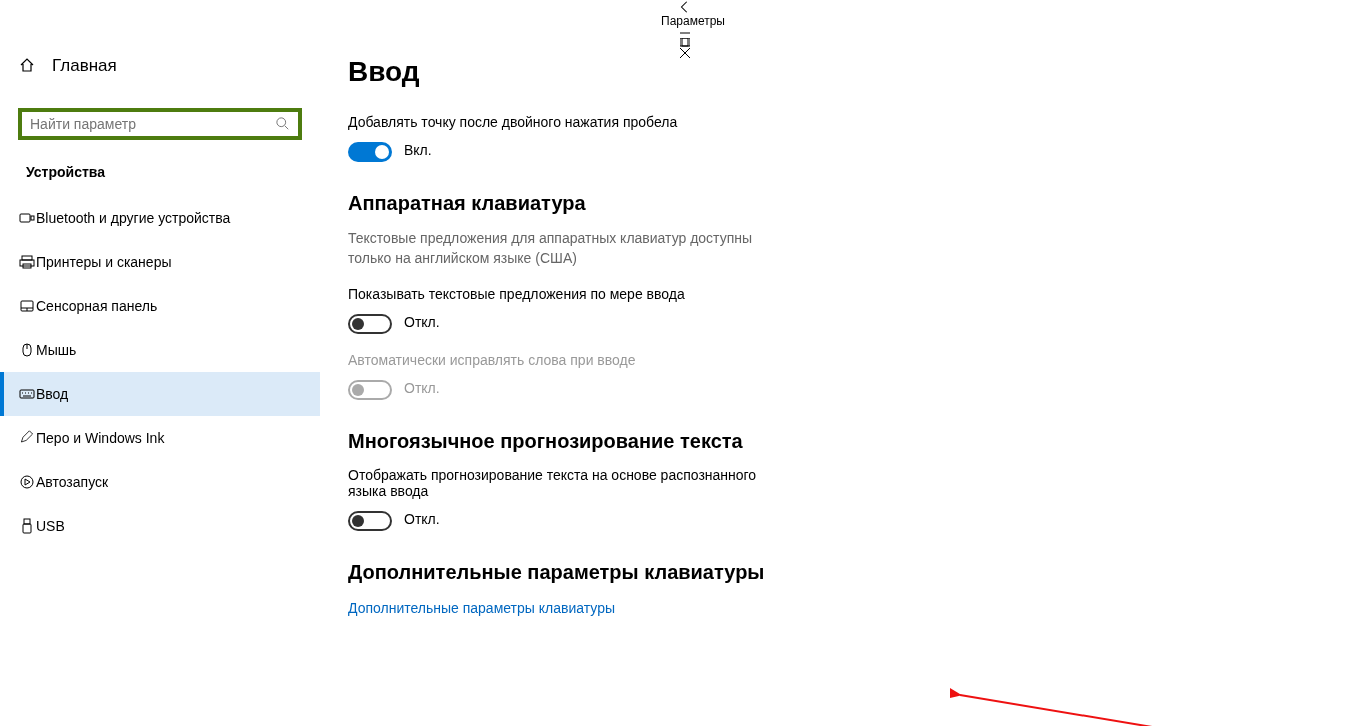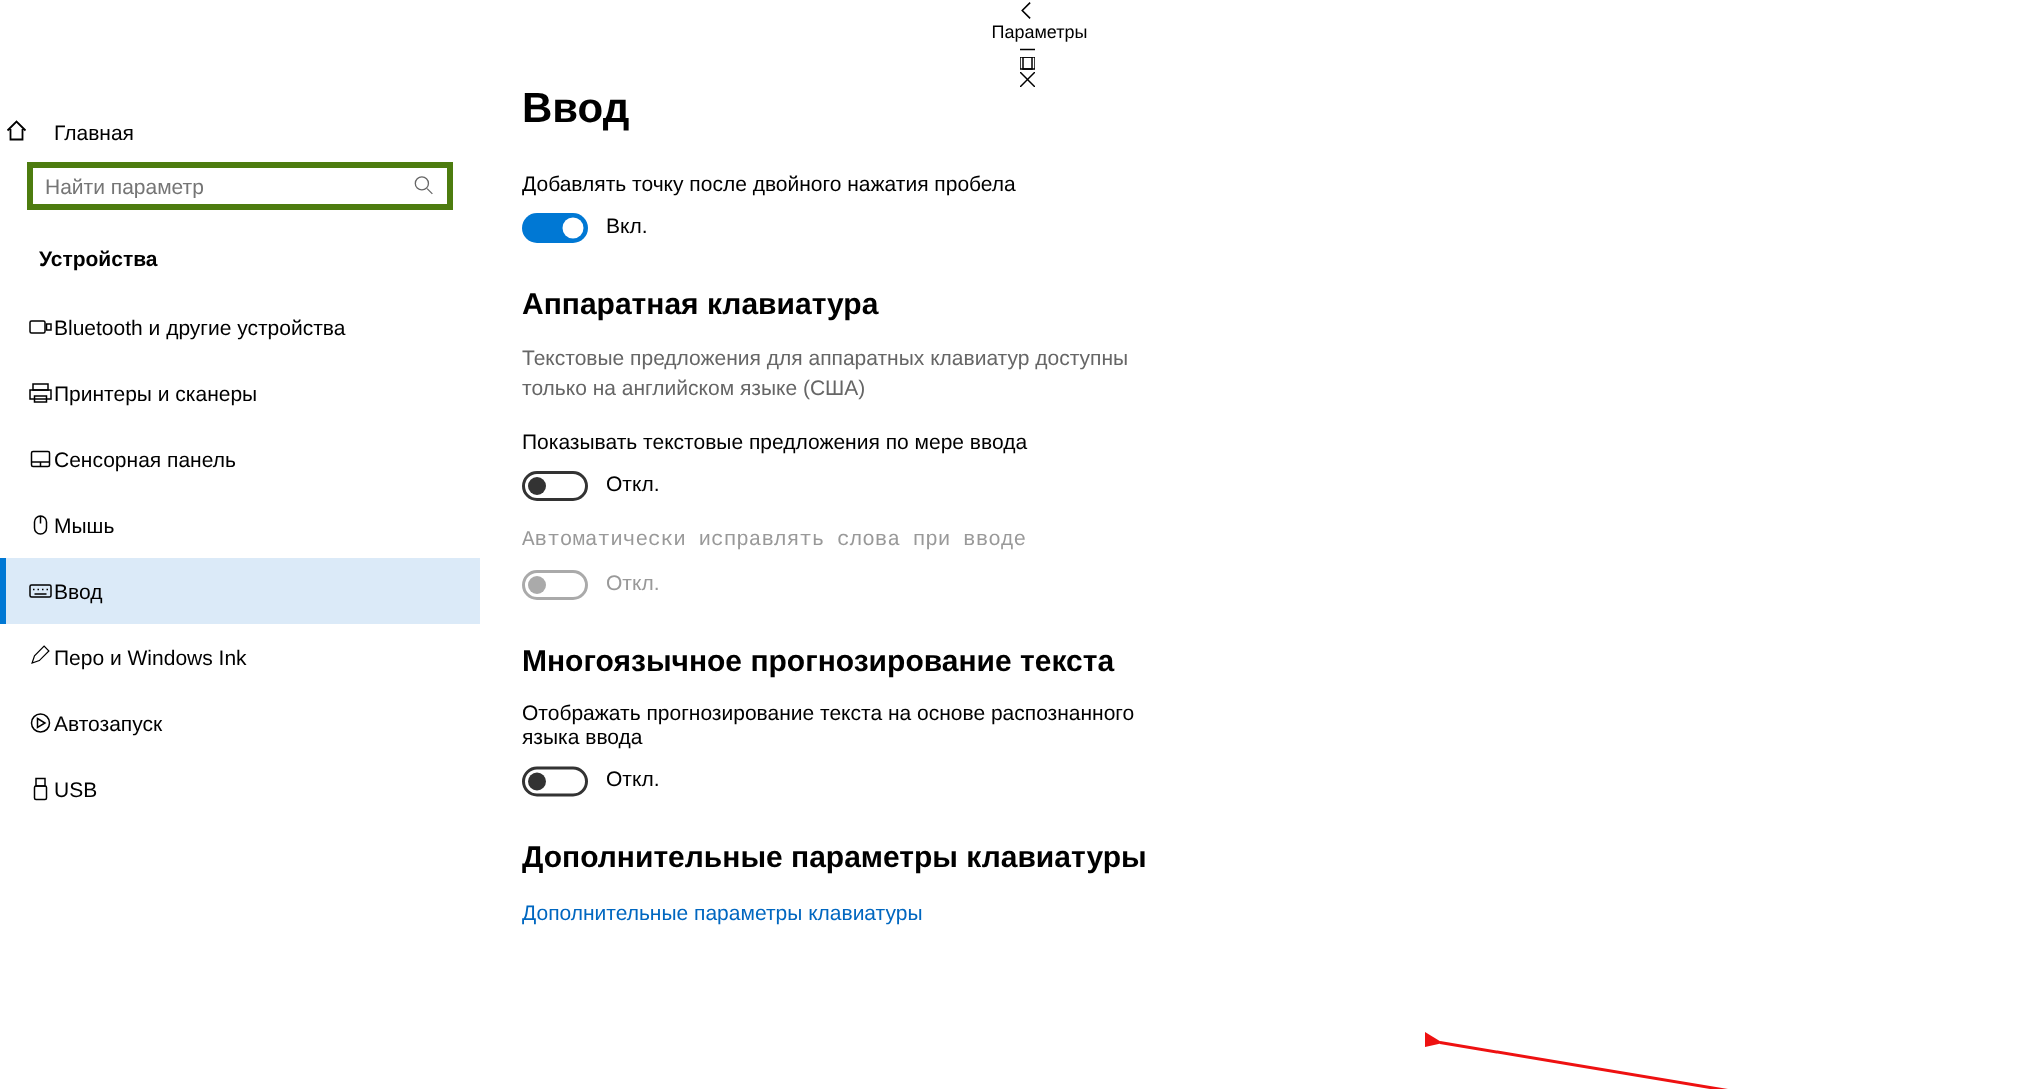--- a/index.html
+++ b/index.html
@@ -12,21 +12,21 @@
 .titlebar .spacer { flex: 1; }
 .win-btn { width: 46px; height: 32px; display:flex; align-items:center; justify-content:center; }
 .win-btn svg { stroke:#000; }
 
 
 .body { display:flex; height: calc(100% - 32px); }
 .sidebar { width: 320px; padding: 24px 0 0 0; }
 .main { flex:1; padding: 24px 0 0 28px; overflow-y:auto; }
 
 
-.home { display:flex; align-items:flex-end; gap:16px; height:40px; padding-left:2px; font-size:14px; }
+.home { display:flex; align-items:flex-start; gap:16px; height:40px; padding-left:18px; font-size:17px; }
 .searchbox { margin: 12px 18px 16px 18px; height: 32px; border:4px solid #4d7c0f; display:flex; align-items:center; padding:0 8px; }
 .searchbox input { flex:1; border:none; outline:none; font-size:14px; background:transparent; }
 .cat { font-weight:600; font-size:14px; padding: 8px 18px 16px 26px; }
 .nav-item { display:flex; align-items:center; height:44px; padding-left:18px; font-size:14px; position:relative; }
 .nav-item.selected { background:#dbeaf8; }
 .nav-item.selected::before { content:""; position:absolute; left:0; top:0; bottom:0; width:4px; background:#0078d4; }
 .icon-slot { width:18px; height:18px; display:flex; align-items:center; justify-content:center; color:#000; }
 
 
 h1 { font-size: 28px; font-weight:600; margin-bottom: 26px; }
@@ -191,21 +191,21 @@
 
     <h2>Аппаратная клавиатура</h2>
     <div class="sub-desc">Текстовые предложения для аппаратных клавиатур доступны только на английском языке (США)</div>
 
     <div class="setting-label">Показывать текстовые предложения по мере ввода</div>
     <div class="toggle-row">
       <div class="toggle off"></div>
       <span class="toggle-text">Откл.</span>
     </div>
 
-    <div class="setting-label disabled-label" style="margin-top:18px;font-family:Liberation Mono, monospace;">Автоматически исправлять слова при вводе</div>
+    <div class="setting-label disabled-label" style="margin-top:18px;">Автоматически исправлять слова при вводе</div>
     <div class="toggle-row">
       <div class="toggle off disabled"></div>
       <span class="toggle-text disabled">Откл.</span>
     </div>
 
     <h2>Многоязычное прогнозирование текста</h2>
     <div class="setting-label">Отображать прогнозирование текста на основе распознанного языка ввода</div>
     <div class="toggle-row">
       <div class="toggle off"></div>
       <span class="toggle-text">Откл.</span>

